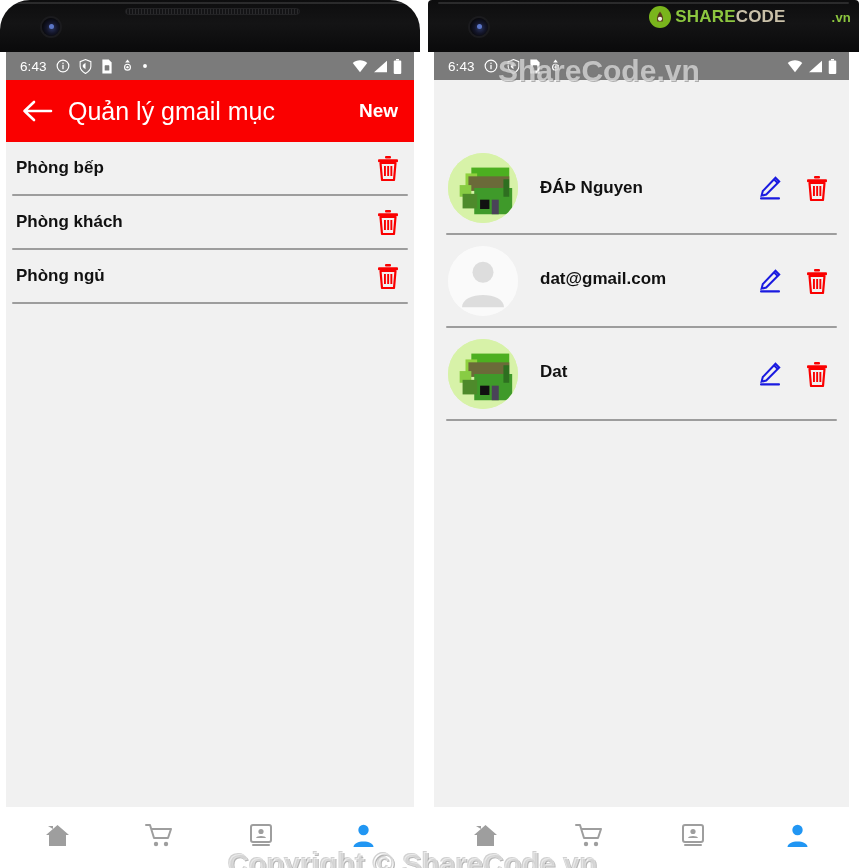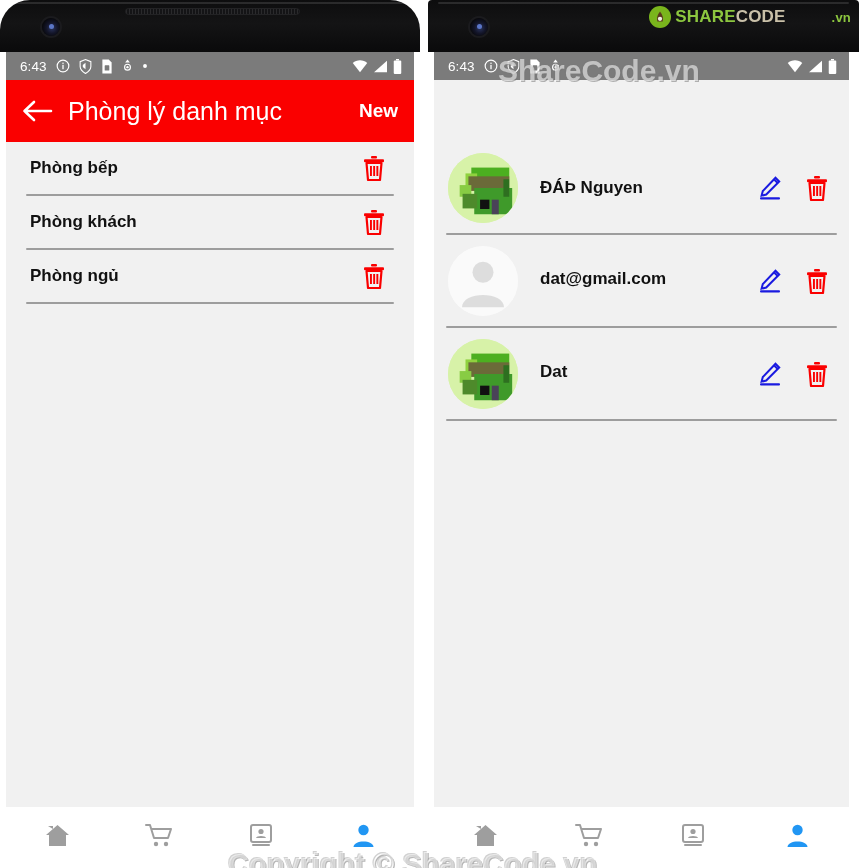--- a/index.html
+++ b/index.html
@@ -115,21 +115,21 @@
 
   
   .content {
     position: absolute;
     top: 90px; left: 0; right: 0; bottom: 57px;
     background: #f1f1f1;
     overflow: hidden;
   }
 
   
-  .cat-list { padding: 0 20px; }
+  .cat-list { padding: 0 6px; }
   .cat-row {
     height: 52px;
     display: flex;
     align-items: center;
     justify-content: space-between;
     padding: 0 8px 0 4px;
   }
   .cat-name { font-size: 17px; font-weight: bold; color: #111111; }
   .divider { height: 2px; background: #9d9d9d; border-radius: 1px; }
 
@@ -293,21 +293,21 @@
           </span>
         </div>
       </div>
 
       <div class="appbar">
         <span class="back-arrow icon-btn">
           <svg width="34" height="30" viewBox="0 0 34 30">
               <path d="M14 6 L4.5 15 L14 24 M4.5 15 H31" fill="none" stroke="#fff" stroke-width="2.6" stroke-linecap="round" stroke-linejoin="round"></path>
             </svg>
         </span>
-        <span class="appbar-title">Phòng lý danh mục</span>
+        <span class="appbar-title">Quản lý gmail mục</span>
         <span class="appbar-action">New</span>
       </div>
 
       <div class="content">
         <div class="cat-list">
 
           <div class="cat-row">
             <span class="cat-name">Phòng bếp</span>
             <span class="icon-btn">
               <svg width="24" height="26" viewBox="0 0 24 26">

